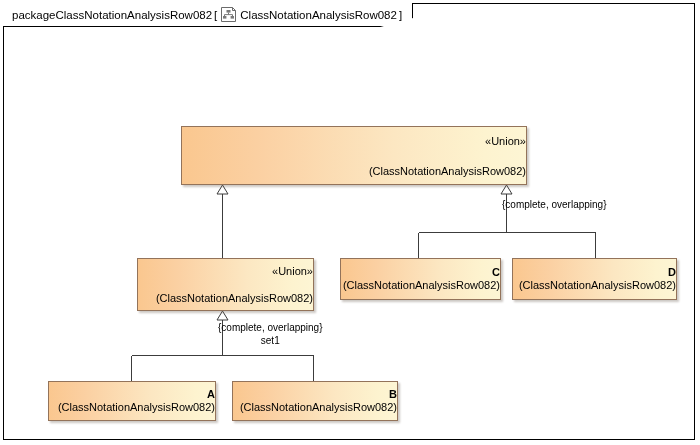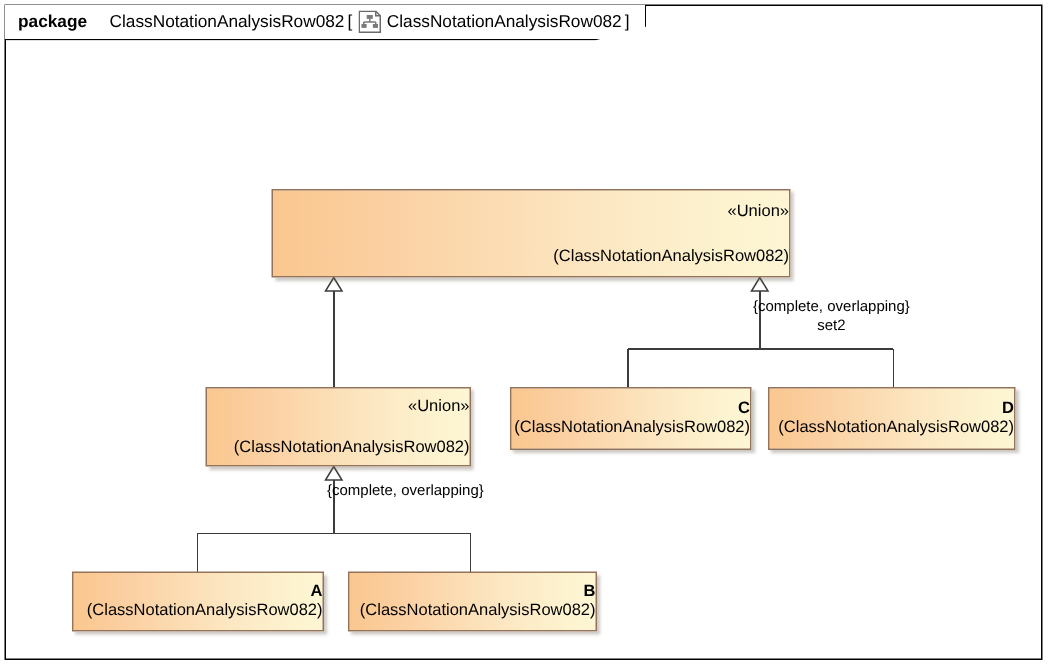--- a/index.html
+++ b/index.html
@@ -46,24 +46,24 @@
     white-space: nowrap;
     -webkit-clip-path: polygon(0 0, 100% 0, 100% 62%, 92% 100%, 0 100%);
     clip-path: polygon(0 0, 100% 0, 100% 62%, 92% 100%, 0 100%);
   }
   .pkg-tab-inner {
     display: flex;
     align-items: center;
     gap: 0px;
   }
   .kw-package {
-    font-weight: bold;
-    font-size: 11.5px;
-    color: #000000;
-    margin-right: 15px;
+    font-weight: normal;
+    font-size: 11.5px;
+    color: #000000;
+    margin-right: 0;
   }
   .pkg-name {
     font-size: 11.5px;
     color: #000000;
   }
   .brk {
     font-size: 11.5px;
     color: #000000;
     margin: 0 2px;
   }
@@ -203,25 +203,25 @@
 
     <g fill="#ffffff" stroke="#3c3c3c" stroke-width="1">
       <polygon points="222.5,185 217,194 228,194"></polygon>
       <polygon points="506.5,185 501,194 512,194"></polygon>
       <polygon points="222.5,311 217,320 228,320"></polygon>
     </g>
   </svg>
 
   <div class="edge-label" id="label-set2">
     <span>{complete, overlapping}</span>
-    <span class="setname">set2</span>
   </div>
 
   <div class="edge-label" id="label-set1">
     <span>{complete, overlapping}</span>
+    <span class="setname">set1</span>
   </div>
 
   <div class="node" id="node-union-top">
     <span class="stereo">«Union»</span>
     <span class="qual">(ClassNotationAnalysisRow082)</span>
   </div>
 
   <div class="node" id="node-union-mid">
     <span class="stereo">«Union»</span>
     <span class="qual">(ClassNotationAnalysisRow082)</span>

